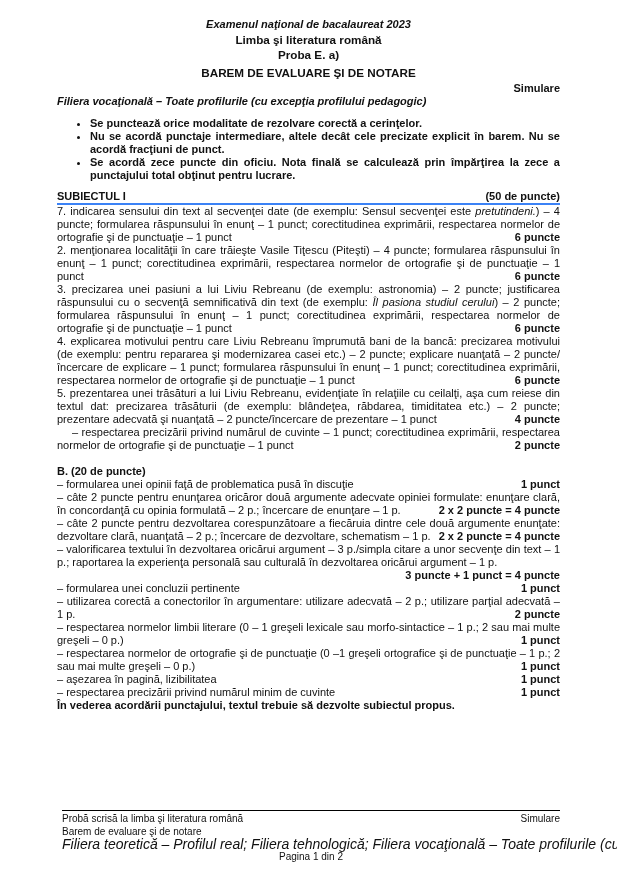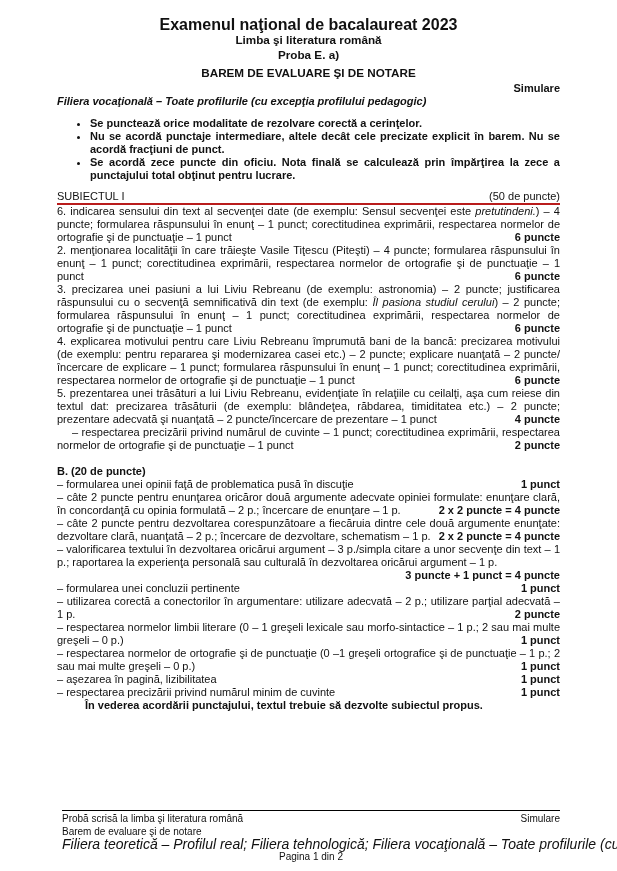--- a/index.html
+++ b/index.html
@@ -8,41 +8,41 @@
     background:#ffffff; color:#111;
     font-family:"Liberation Sans", sans-serif;
     font-size:11px; line-height:13px;
     position:relative; overflow:hidden;
   }
   .page { position:absolute; inset:0; padding:12px 57px 0 57px; box-sizing:border-box; }
 
   .doc-header { text-align:center; font-size:10px; line-height:11.5px; border-bottom:1.6px solid #000; padding-bottom:2px; }
 
   .title-block { text-align:center; font-weight:bold; }
-  .t-exam  { font-size:16px; margin-top:6px; }
+  .t-exam  { font-size:11px; margin-top:6px;font-style:italic; }
   .t-line  { font-size:11.7px; margin-top:2px; }
   .t-barem { font-size:11.7px; margin-top:5px; }
 
   .session-row { text-align:right; font-weight:bold; margin-top:3px; }
 
   .filiera { font-weight:bold; font-style:italic; margin-top:2px; }
 
   ul.rules { margin:9px 0 0 0; padding-left:33px; font-weight:bold; text-align:justify; }
   ul.rules li { margin:0; padding:0; }
 
-  .subj-head { display:flex; justify-content:space-between; font-weight:normal; border-bottom:2px solid #b91c1c; margin-top:8px; padding-bottom:0px; }
+  .subj-head { display:flex; justify-content:space-between; font-weight:bold; border-bottom:2px solid #3b82f6; margin-top:8px; padding-bottom:0px; }
 
   .sec-title { font-weight:bold; }
   .gap-top { margin-top:13px; }
 
   p.item { margin:0; text-align:justify; overflow:hidden; }
   p.item .pts { float:right; font-weight:bold; white-space:nowrap; }
   p.item.indent { text-indent:15px; }
 
-  .b-note { font-weight:bold;margin-left:28px; }
+  .b-note { font-weight:bold; }
 
   .doc-footer { position:absolute; left:62px; right:57px; bottom:8px; font-size:10px; line-height:12.5px; border-top:1.6px solid #000; padding-top:2px; }
   .f-row { display:flex; justify-content:space-between; }
   .f-filiera { font-style:italic; font-size:14px; white-space:nowrap; }
   .f-page { text-align:center; }
 </style>
 </head>
 <body>
 
 <div class="page">
@@ -64,21 +64,21 @@
     <li>Nu se acordă punctaje intermediare, altele decât cele precizate explicit în barem. Nu se acordă fracţiuni de punct.</li>
     <li>Se acordă zece puncte din oficiu. Nota finală se calculează prin împărţirea la zece a punctajului total obţinut pentru lucrare.</li>
   </ul>
 
   <div class="subj-head">
     <span>SUBIECTUL I</span>
     <span>(50 de puncte)</span>
   </div>
 
 
-  <p class="item"><span>6. indicarea sensului din text al secvenţei date (de exemplu: Sensul secvenţei este </span><i>pretutindeni.</i><span>) – 4 puncte; formularea răspunsului în enunţ – 1 punct; corectitudinea exprimării, respectarea normelor de ortografie şi de punctuaţie – 1 punct</span> <span class="pts">6 puncte</span></p>
+  <p class="item"><span>7. indicarea sensului din text al secvenţei date (de exemplu: Sensul secvenţei este </span><i>pretutindeni.</i><span>) – 4 puncte; formularea răspunsului în enunţ – 1 punct; corectitudinea exprimării, respectarea normelor de ortografie şi de punctuaţie – 1 punct</span> <span class="pts">6 puncte</span></p>
 
   <p class="item"><span>2. menţionarea localităţii în care trăieşte Vasile Tiţescu (Piteşti) – 4 puncte; formularea răspunsului în enunţ – 1 punct; corectitudinea exprimării, respectarea normelor de ortografie şi de punctuaţie – 1 punct</span> <span class="pts">6 puncte</span></p>
 
   <p class="item"><span>3. precizarea unei pasiuni a lui Liviu Rebreanu (de exemplu: astronomia) – 2 puncte; justificarea răspunsului cu o secvenţă semnificativă din text (de exemplu: </span><i>Îl pasiona studiul cerului</i><span>) – 2 puncte; formularea răspunsului în enunţ – 1 punct; corectitudinea exprimării, respectarea normelor de ortografie şi de punctuaţie – 1 punct</span> <span class="pts">6 puncte</span></p>
 
   <p class="item"><span>4. explicarea motivului pentru care Liviu Rebreanu împrumută bani de la bancă: precizarea motivului (de exemplu: pentru repararea şi modernizarea casei etc.) – 2 puncte; explicare nuanţată – 2 puncte/încercare de explicare – 1 punct; formularea răspunsului în enunţ – 1 punct; corectitudinea exprimării, respectarea normelor de ortografie şi de punctuaţie – 1 punct</span> <span class="pts">6 puncte</span></p>
 
   <p class="item"><span>5. prezentarea unei trăsături a lui Liviu Rebreanu, evidenţiate în relaţiile cu ceilalţi, aşa cum reiese din textul dat: precizarea trăsăturii (de exemplu: blândeţea, răbdarea, timiditatea etc.) – 2 puncte; prezentare adecvată şi nuanţată – 2 puncte/încercare de prezentare – 1 punct</span> <span class="pts">4 puncte</span></p>
 
   <p class="item indent"><span>– respectarea precizării privind numărul de cuvinte – 1 punct; corectitudinea exprimării, respectarea normelor de ortografie şi de punctuaţie – 1 punct</span> <span class="pts">2 puncte</span></p>

